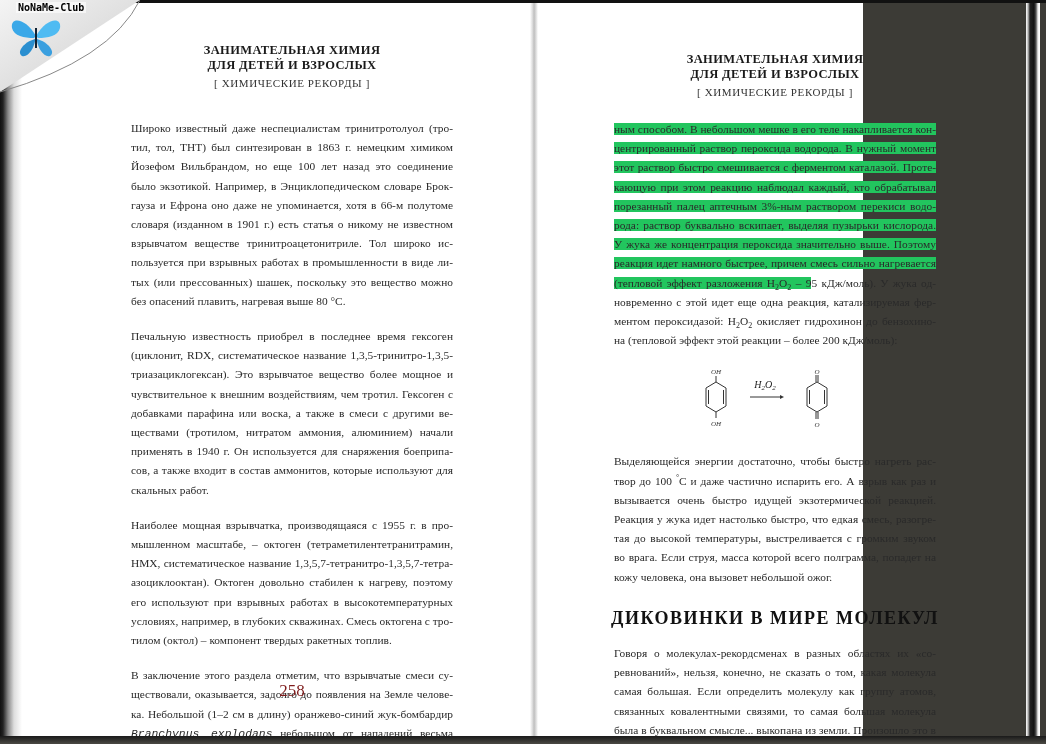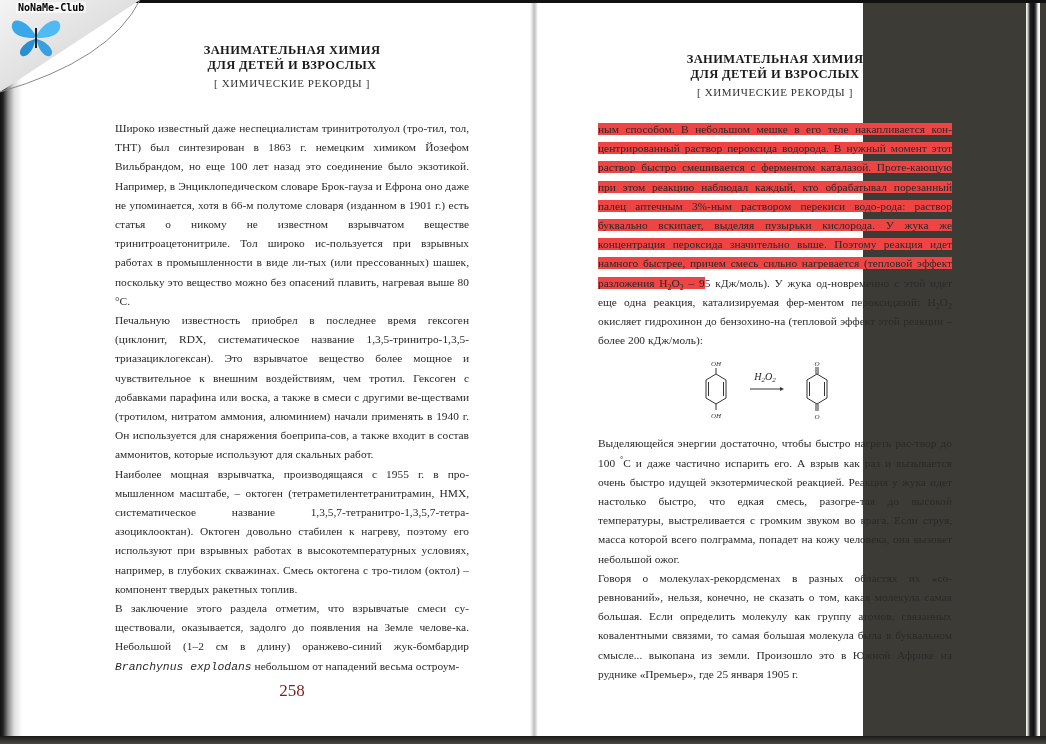--- a/index.html
+++ b/index.html
@@ -32,22 +32,22 @@
   .page { position:absolute; top:0; }
   .page.left { left:115px; width:354px; }
   .page.right { left:598px; width:354px; }
   .running-head { text-align:center; color:#1a1a1a; }
   .rh-title { font-size:12.5px; letter-spacing:0.4px; line-height:15px; font-variant:small-caps; font-weight:bold; }
   .rh-sub { font-size:11px; letter-spacing:0.6px; margin-top:4px; color:#333; }
   .body-text {
     font-size:11.4px; line-height:19.2px; color:#2a2a2a; text-align:justify;
     hyphens:manual;
   }
-  .body-text p { margin:0; text-indent:0; }
-  .hl { background:#ef4444; }
+  .body-text p { margin:16px; text-indent:0; }
+  .hl { background:#22c55e; }
   .page-number { position:absolute; width:100%; text-align:center; font-size:17px; font-weight:normal; color:#7f1d1d; }
   .section-heading {
     text-align:center; font-size:18px; font-weight:bold; letter-spacing:1.5px;
     color:#111; margin:22px 0 10px 0;
   }
   .reaction { position:relative; height:70px; margin:8px 0 6px 0;font-style:italic; }
   .reaction svg { position:absolute; left:96px; top:0; }
   .watermark {
     position:absolute; left:0; top:0; width:140px; height:95px;
   }
@@ -128,20 +128,21 @@
           </g>
           <text x="123" y="8" font-size="7" text-anchor="middle" fill="#333">O</text>
           <text x="123" y="61" font-size="7" text-anchor="middle" fill="#333">O</text>
         </svg>
       </div>
 
       <p>
         <span>Выделяющейся энергии достаточно, чтобы быстро нагреть рас-твор до 100 </span><sup>°</sup><span>С и даже частично испарить его. А взрыв как раз и вызывается очень быстро идущей экзотермической реакцией. Реакция у жука идет настолько быстро, что едкая смесь, разогре-тая до высокой температуры, выстреливается с громким звуком во врага. Если струя, масса которой всего полграмма, попадет на кожу человека, она вызовет небольшой ожог.</span>
       </p>
 
+      <div class="section-heading">ДИКОВИНКИ В МИРЕ МОЛЕКУЛ</div>
 
       <p>Говоря о молекулах-рекордсменах в разных областях их «со-ревнований», нельзя, конечно, не сказать о том, какая молекула самая большая. Если определить молекулу как группу атомов, связанных ковалентными связями, то самая большая молекула была в буквальном смысле... выкопана из земли. Произошло это в Южной Африке на руднике «Премьер», где 25 января 1905 г.</p>
     </div>
   </div>
 </div>
 
 <div class="bottom-bar"></div>
 
 <div class="watermark">
   <svg width="140" height="95" viewBox="0 0 140 95">

